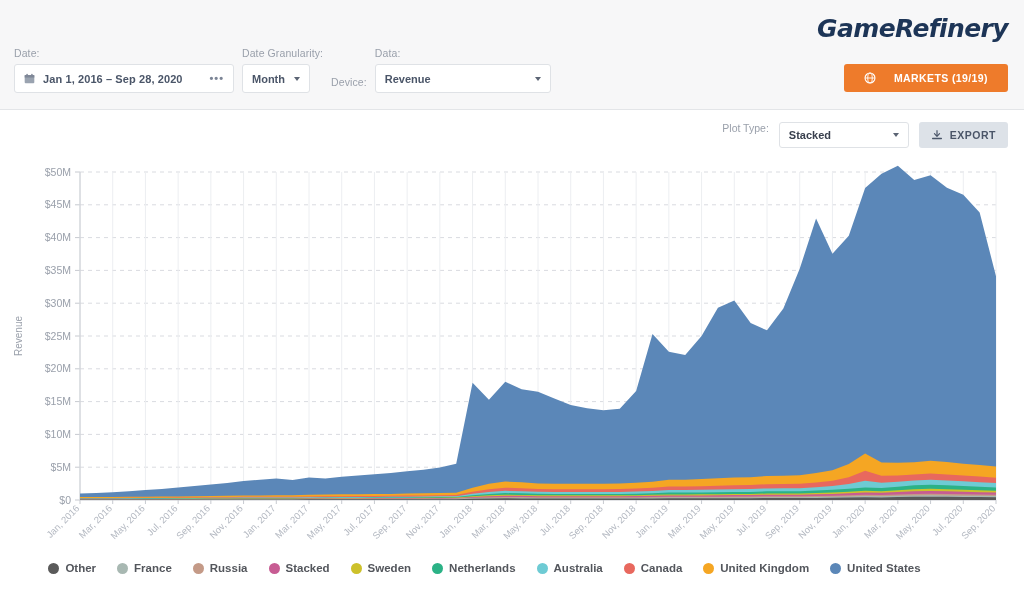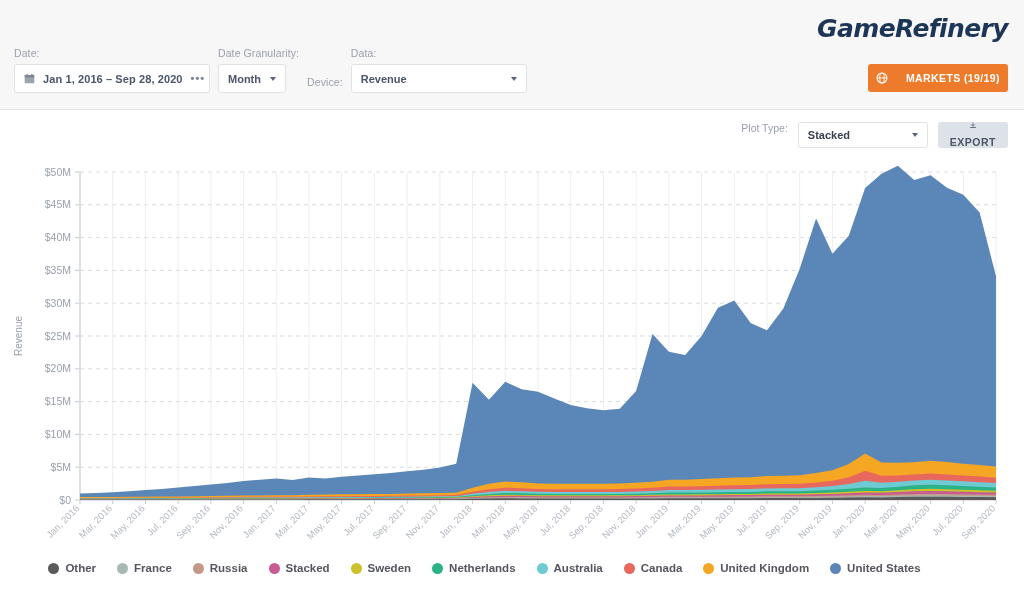--- a/index.html
+++ b/index.html
@@ -26,21 +26,21 @@
     letter-spacing:-0.6px;
     color:#1d3557;
     white-space:nowrap;
   }
   .markets-btn {
     position:absolute; right:16px; top:64px;
     background:#ee7b2b;
     color:#ffffff;
     border:none; border-radius:3px;
     height:28px;
-    padding:0 8px;
+    padding:0 20px;
     display:flex; align-items:center; gap:18px;
     font-size:10.5px; font-weight:bold;
     letter-spacing:0.4px;
     cursor:pointer;
   }
   .globe-icon { width:12px; height:12px; flex:0 0 auto; display:block; }
 
   .filters { position:absolute; left:14px; top:47px; display:flex; align-items:flex-end; gap:0; }
   .filter-group { margin-right:8px; }
   .filter-label {
@@ -52,21 +52,21 @@
     background:#ffffff;
     border:1px solid #dfe2e6;
     border-radius:3px;
     display:flex; align-items:center;
     padding:0 9px;
     font-size:11px; font-weight:bold;
     color:#4a5568;
     cursor:pointer;
     white-space:nowrap;
   }
-  .date-control { width:196px; gap:8px; }
+  .date-control { width:220px; gap:8px; }
   .cal-icon { width:11px; height:11px; flex:0 0 auto; }
   .date-text { flex:1; letter-spacing:0.1px; }
   .dots-icon { color:#7b8495; font-size:11px; letter-spacing:1px; line-height:1; }
   .gran-control { width:68px; }
   .device-control { width:86px; }
   .data-control { width:176px; }
   .ctrl-text { flex:1; }
   .caret {
     width:0;height:0;
     border-left:3.5px solid transparent;
@@ -87,21 +87,21 @@
     border:1px solid #dfe2e6; border-radius:3px;
     display:flex; align-items:center; padding:0 9px;
     font-size:11px; font-weight:bold; color:#39404e;
     cursor:pointer;
   }
   .export-btn {
     height:26px; padding:0 12px;
     background:#dde2e8; border:none; border-radius:3px;
     display:flex; align-items:center; gap:7px;
     font-size:10.5px; font-weight:bold; letter-spacing:0.5px;
-    color:#4a5568; cursor:pointer;flex-direction:column;
+    color:#4a5568; cursor:pointer;
   }
   .dl-icon { width:12px; height:12px; }
 
   
   .chart-wrap { position:absolute; left:0; top:110px; width:1024px; height:492px; }
   .chart-svg { display:block; }
   .yaxis-title {
     font-size:10px; fill:#9aa0ab;
   }
   .ytick { font-size:10.5px; fill:#9aa0ab; text-anchor:end; }

